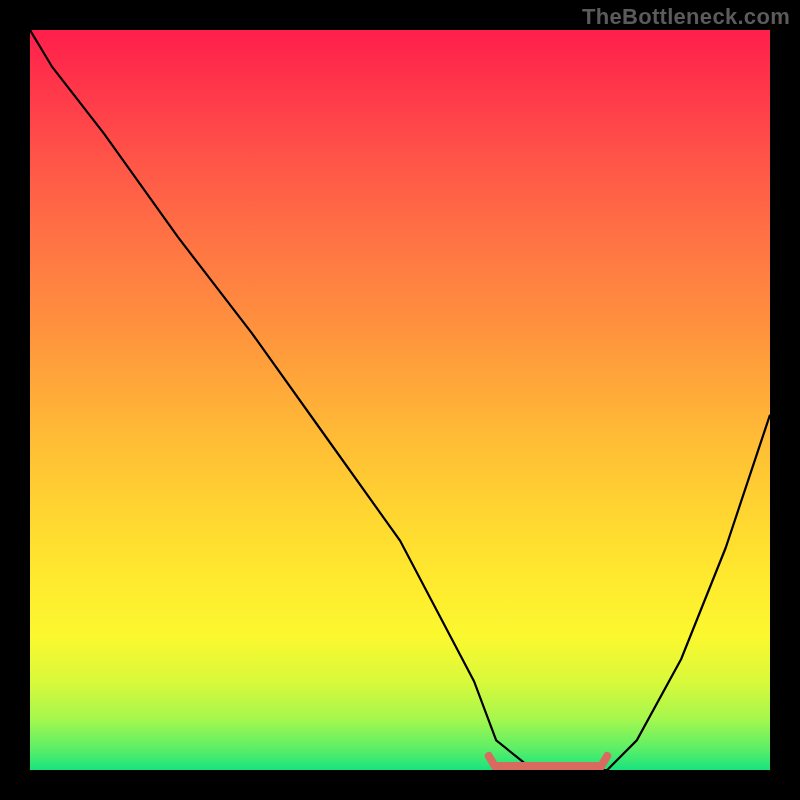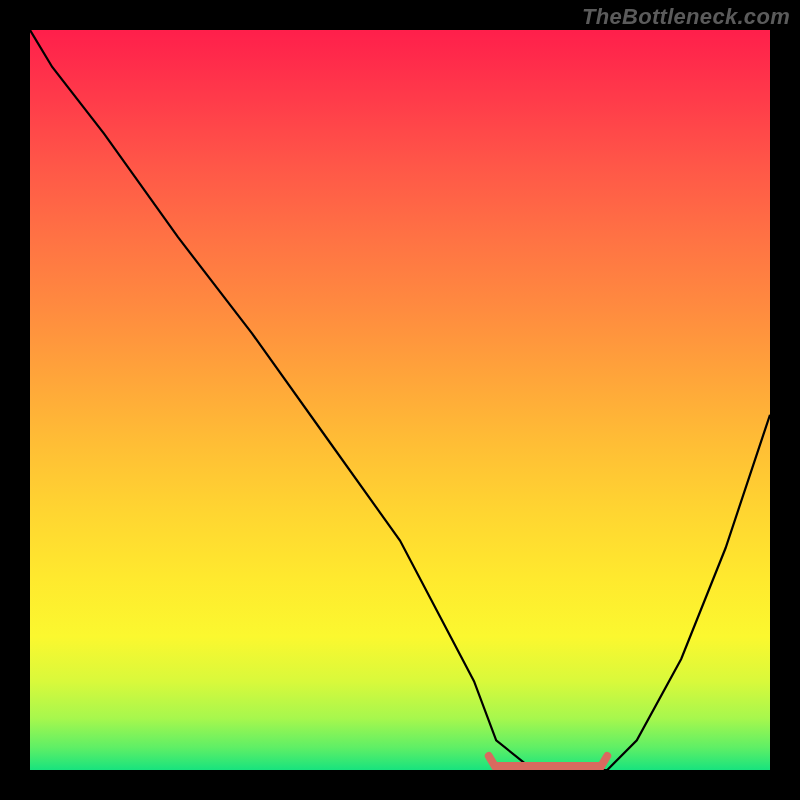--- a/index.html
+++ b/index.html
@@ -9,21 +9,20 @@
     height: 800px;
     background: #000;
     font-family: Arial, Helvetica, sans-serif;
     overflow: hidden;
   }
   .frame {
     position: relative;
     width: 800px;
     height: 800px;
     background: #000;
-    font-style: italic;
   }
   .watermark {
     position: absolute;
     top: 4px;
     right: 10px;
     color: #5b5b5b;
     font-size: 22px;
     font-weight: 600;
     letter-spacing: 0.3px;
     z-index: 10;

